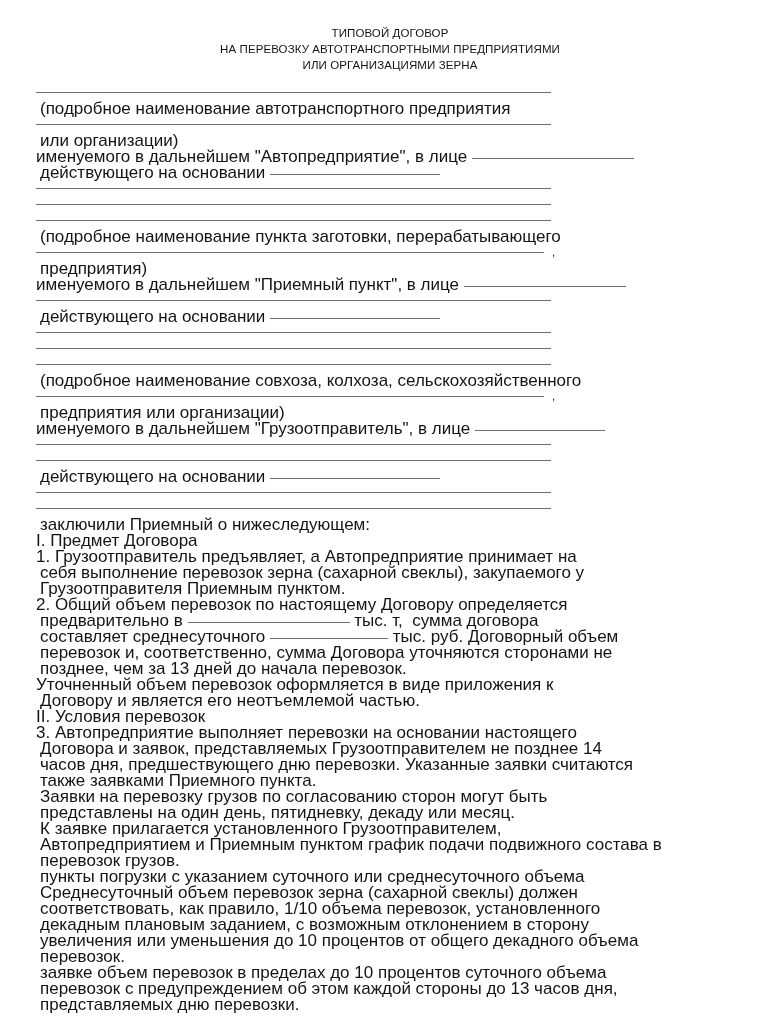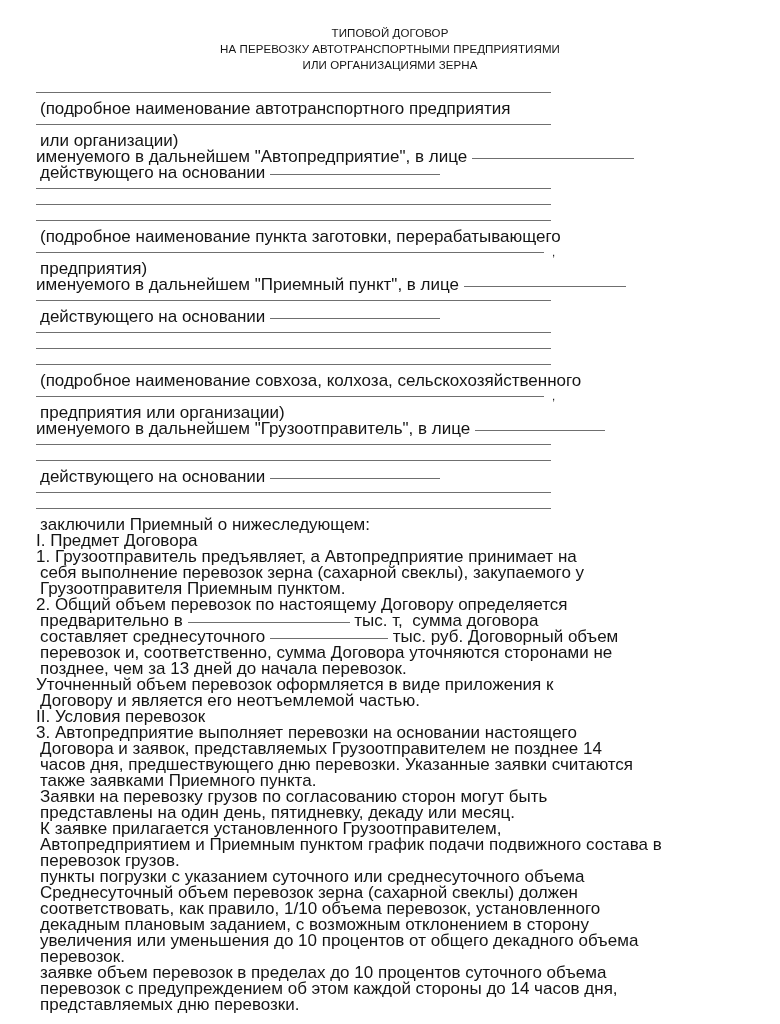--- a/index.html
+++ b/index.html
@@ -225,19 +225,19 @@
     <div>
       <div class="txt indent">Среднесуточный объем перевозок зерна (сахарной свеклы) должен</div>
       <div class="txt indent">соответствовать, как правило, 1/10 объема перевозок, установленного</div>
       <div class="txt indent">декадным плановым заданием, с возможным отклонением в сторону</div>
       <div class="txt indent">увеличения или уменьшения до 10 процентов от общего декадного объема</div>
       <div class="txt indent">перевозок.</div>
     </div>
 
     <div>
       <div class="txt indent">заявке объем перевозок в пределах до 10 процентов суточного объема</div>
-      <div class="txt indent">перевозок с предупреждением об этом каждой стороны до 14 часов дня,</div>
+      <div class="txt indent">перевозок с предупреждением об этом каждой стороны до 13 часов дня,</div>
       <div class="txt indent">представляемых дню перевозки.</div>
     </div>
 
 
   </div>
 </div>
 
 </body></html>

